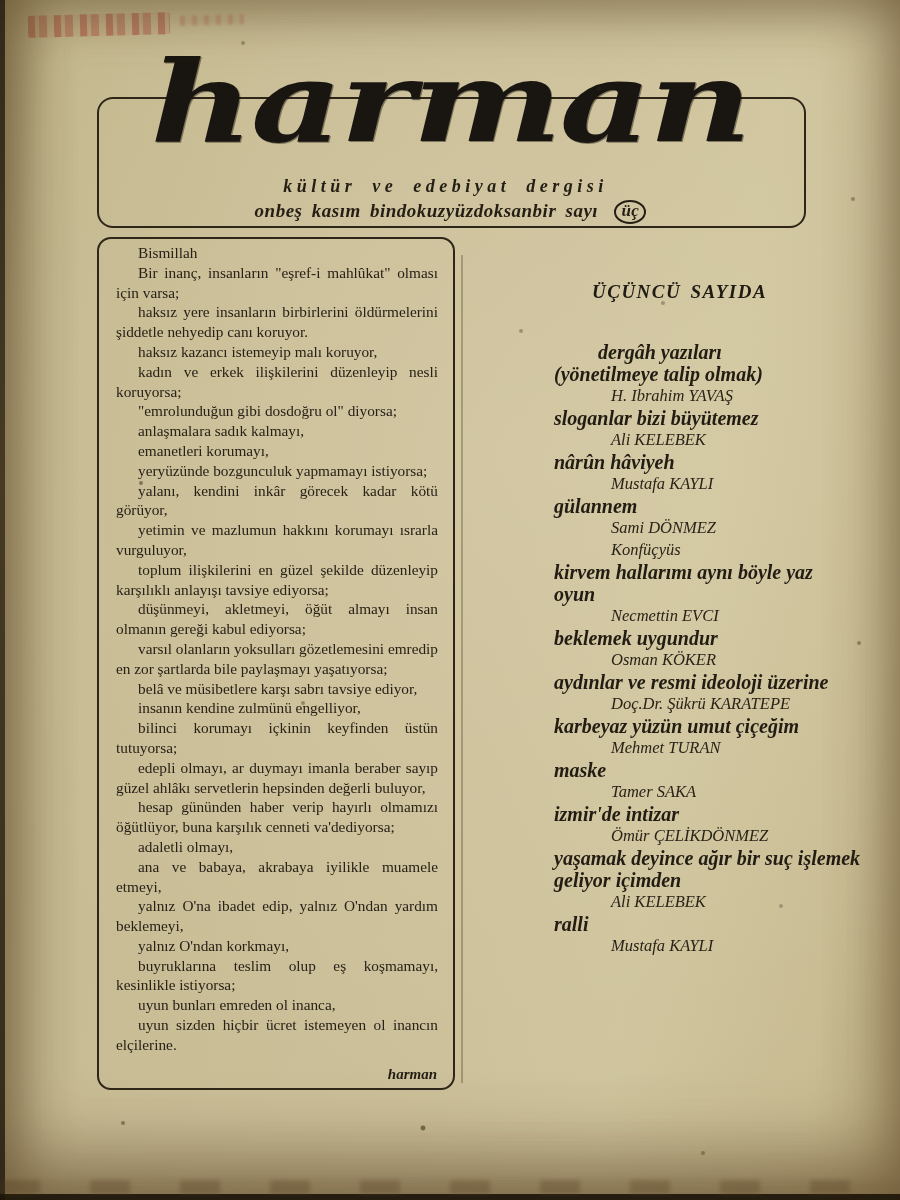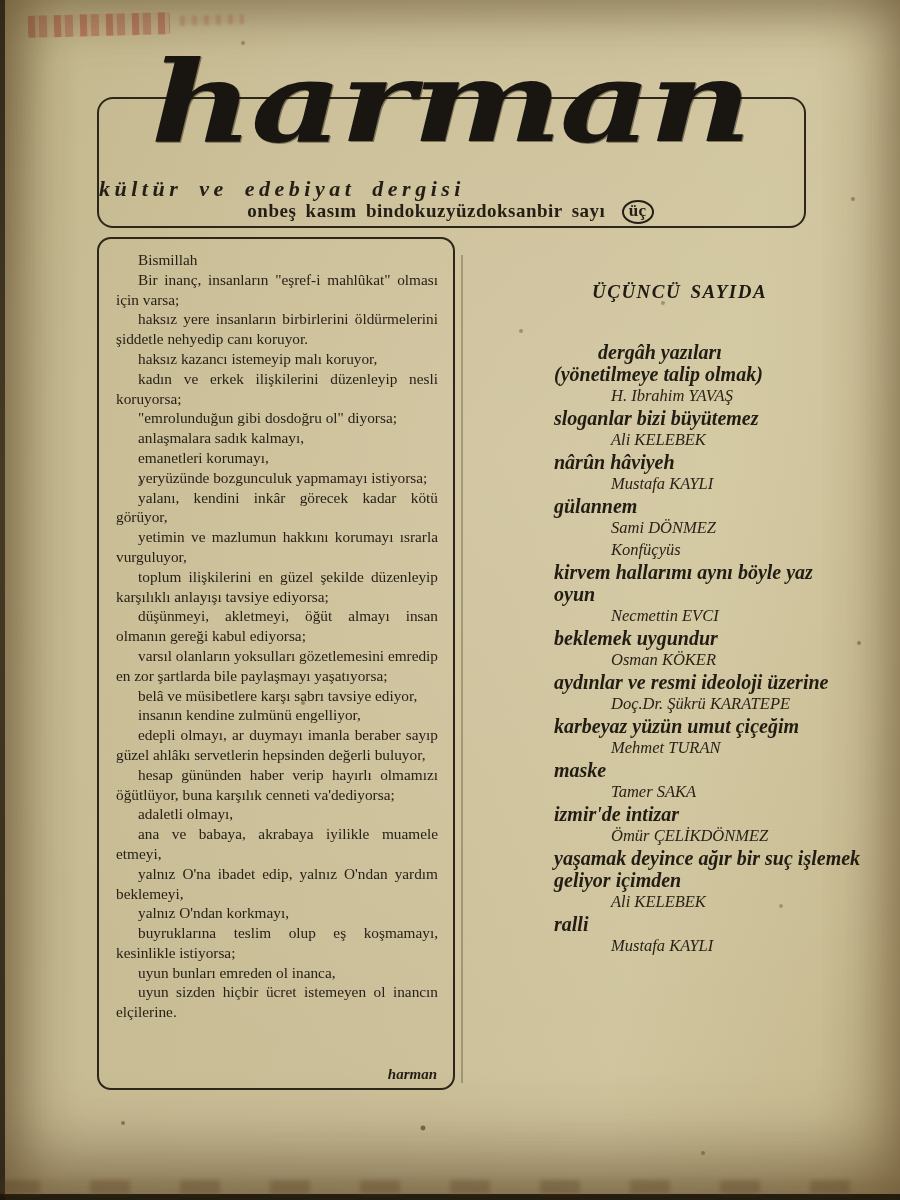--- a/index.html
+++ b/index.html
@@ -23,29 +23,29 @@
       rgba(168,55,46,.48) 11px 19px,rgba(168,55,46,.08) 19px 26px);}
   .stamp:after{content:"";position:absolute;left:152px;top:4px;width:64px;height:10px;
     background:repeating-linear-gradient(90deg,rgba(168,55,46,.30) 0 5px,rgba(168,55,46,.06) 5px 12px);filter:blur(1px);}
 
   .masthead-box{position:absolute;left:97px;top:97px;width:709px;height:131px;box-sizing:border-box;
     border:2.5px solid #2e2719;border-radius:16px;}
   .logo{position:absolute;left:150px;top:42px;width:600px;text-align:center;
     font-family:"DejaVu Serif",serif;font-style:italic;font-weight:700;font-size:116px;line-height:120px;
     color:#191510;letter-spacing:-2px;transform:scaleX(1.22) scaleY(.96);transform-origin:50% 50%;
     text-shadow:1px 1px 0 rgba(25,20,12,.45);}
-  .mast-subtitle{position:absolute;left:0;right:12px;top:77px;
-    font-style:italic;font-weight:700;font-size:22px;letter-spacing:4.5px;word-spacing:7px;color:#241e14;}
+  .mast-subtitle{position:absolute;left:0;right:12px;top:77px;text-align:center;
+    font-style:italic;font-weight:700;font-size:18px;letter-spacing:4.5px;word-spacing:7px;color:#241e14;}
   .issue-line{position:absolute;left:0;right:2px;top:101px;text-align:center;
-    font-weight:700;font-size:19px;letter-spacing:.5px;word-spacing:4px;color:#241e14;}
+    font-style:italic;font-weight:700;font-size:19px;letter-spacing:.5px;word-spacing:4px;color:#241e14;}
   .issue-circle{display:inline-block;border:2px solid #241e14;border-radius:50%;
     padding:0 5px 2px;margin-left:7px;line-height:1.05;font-size:17px;transform:translateY(-1px);}
 
   .editorial-box{position:absolute;left:97px;top:237px;width:358px;height:853px;box-sizing:border-box;
-    border:2.5px solid #2e2719;border-radius:14px;padding:11px 15px 0 17px;overflow:hidden;}
+    border:2.5px solid #2e2719;border-radius:14px;padding:4px 15px 0 17px;overflow:hidden;}
   .edit-par{margin:0;text-indent:22px;text-align:justify;
     font-size:15.3px;line-height:19.8px;color:#282117;}
   .signature{position:absolute;right:16px;bottom:5px;font-style:italic;font-weight:700;font-size:15px;color:#221c13;}
 
   .toc{position:absolute;left:526px;top:281px;width:390px;}
   .toc-heading{margin-left:66px;font-style:italic;font-weight:700;font-size:19px;
     letter-spacing:1.5px;word-spacing:3px;color:#1f1a12;}
   #toc-items{margin-top:38px;}
   .toc-title-line{padding-left:28px;font-style:italic;font-weight:700;font-size:20px;line-height:22px;color:#221c13;}
   .toc-author{padding-left:85px;font-style:italic;font-weight:400;font-size:16.5px;line-height:22px;color:#2a2318;}
@@ -88,20 +88,21 @@
         <p class="edit-par">anlaşmalara sadık kalmayı,</p>
         <p class="edit-par">emanetleri korumayı,</p>
         <p class="edit-par">yeryüzünde bozgunculuk yapmamayı istiyorsa;</p>
         <p class="edit-par">yalanı, kendini inkâr görecek kadar kötü görüyor,</p>
         <p class="edit-par">yetimin ve mazlumun hakkını korumayı ısrarla vurguluyor,</p>
         <p class="edit-par">toplum ilişkilerini en güzel şekilde düzenleyip karşılıklı anlayışı tavsiye ediyorsa;</p>
         <p class="edit-par">düşünmeyi, akletmeyi, öğüt almayı insan olmanın gereği kabul ediyorsa;</p>
         <p class="edit-par">varsıl olanların yoksulları gözetlemesini emredip en zor şartlarda bile paylaşmayı yaşatıyorsa;</p>
         <p class="edit-par">belâ ve müsibetlere karşı sabrı tavsiye ediyor,</p>
         <p class="edit-par">insanın kendine zulmünü engelliyor,</p>
+        <p class="edit-par">bilinci korumayı içkinin keyfinden üstün tutuyorsa;</p>
         <p class="edit-par">edepli olmayı, ar duymayı imanla beraber sayıp güzel ahlâkı servetlerin hepsinden değerli buluyor,</p>
         <p class="edit-par">hesap gününden haber verip hayırlı olmamızı öğütlüyor, buna karşılık cenneti va'dediyorsa;</p>
         <p class="edit-par">adaletli olmayı,</p>
         <p class="edit-par">ana ve babaya, akrabaya iyilikle muamele etmeyi,</p>
         <p class="edit-par">yalnız O'na ibadet edip, yalnız O'ndan yardım beklemeyi,</p>
         <p class="edit-par">yalnız O'ndan korkmayı,</p>
         <p class="edit-par">buyruklarına teslim olup eş koşmamayı, kesinlikle istiyorsa;</p>
         <p class="edit-par">uyun bunları emreden ol inanca,</p>
         <p class="edit-par">uyun sizden hiçbir ücret istemeyen ol inancın elçilerine.</p>
       </div>

